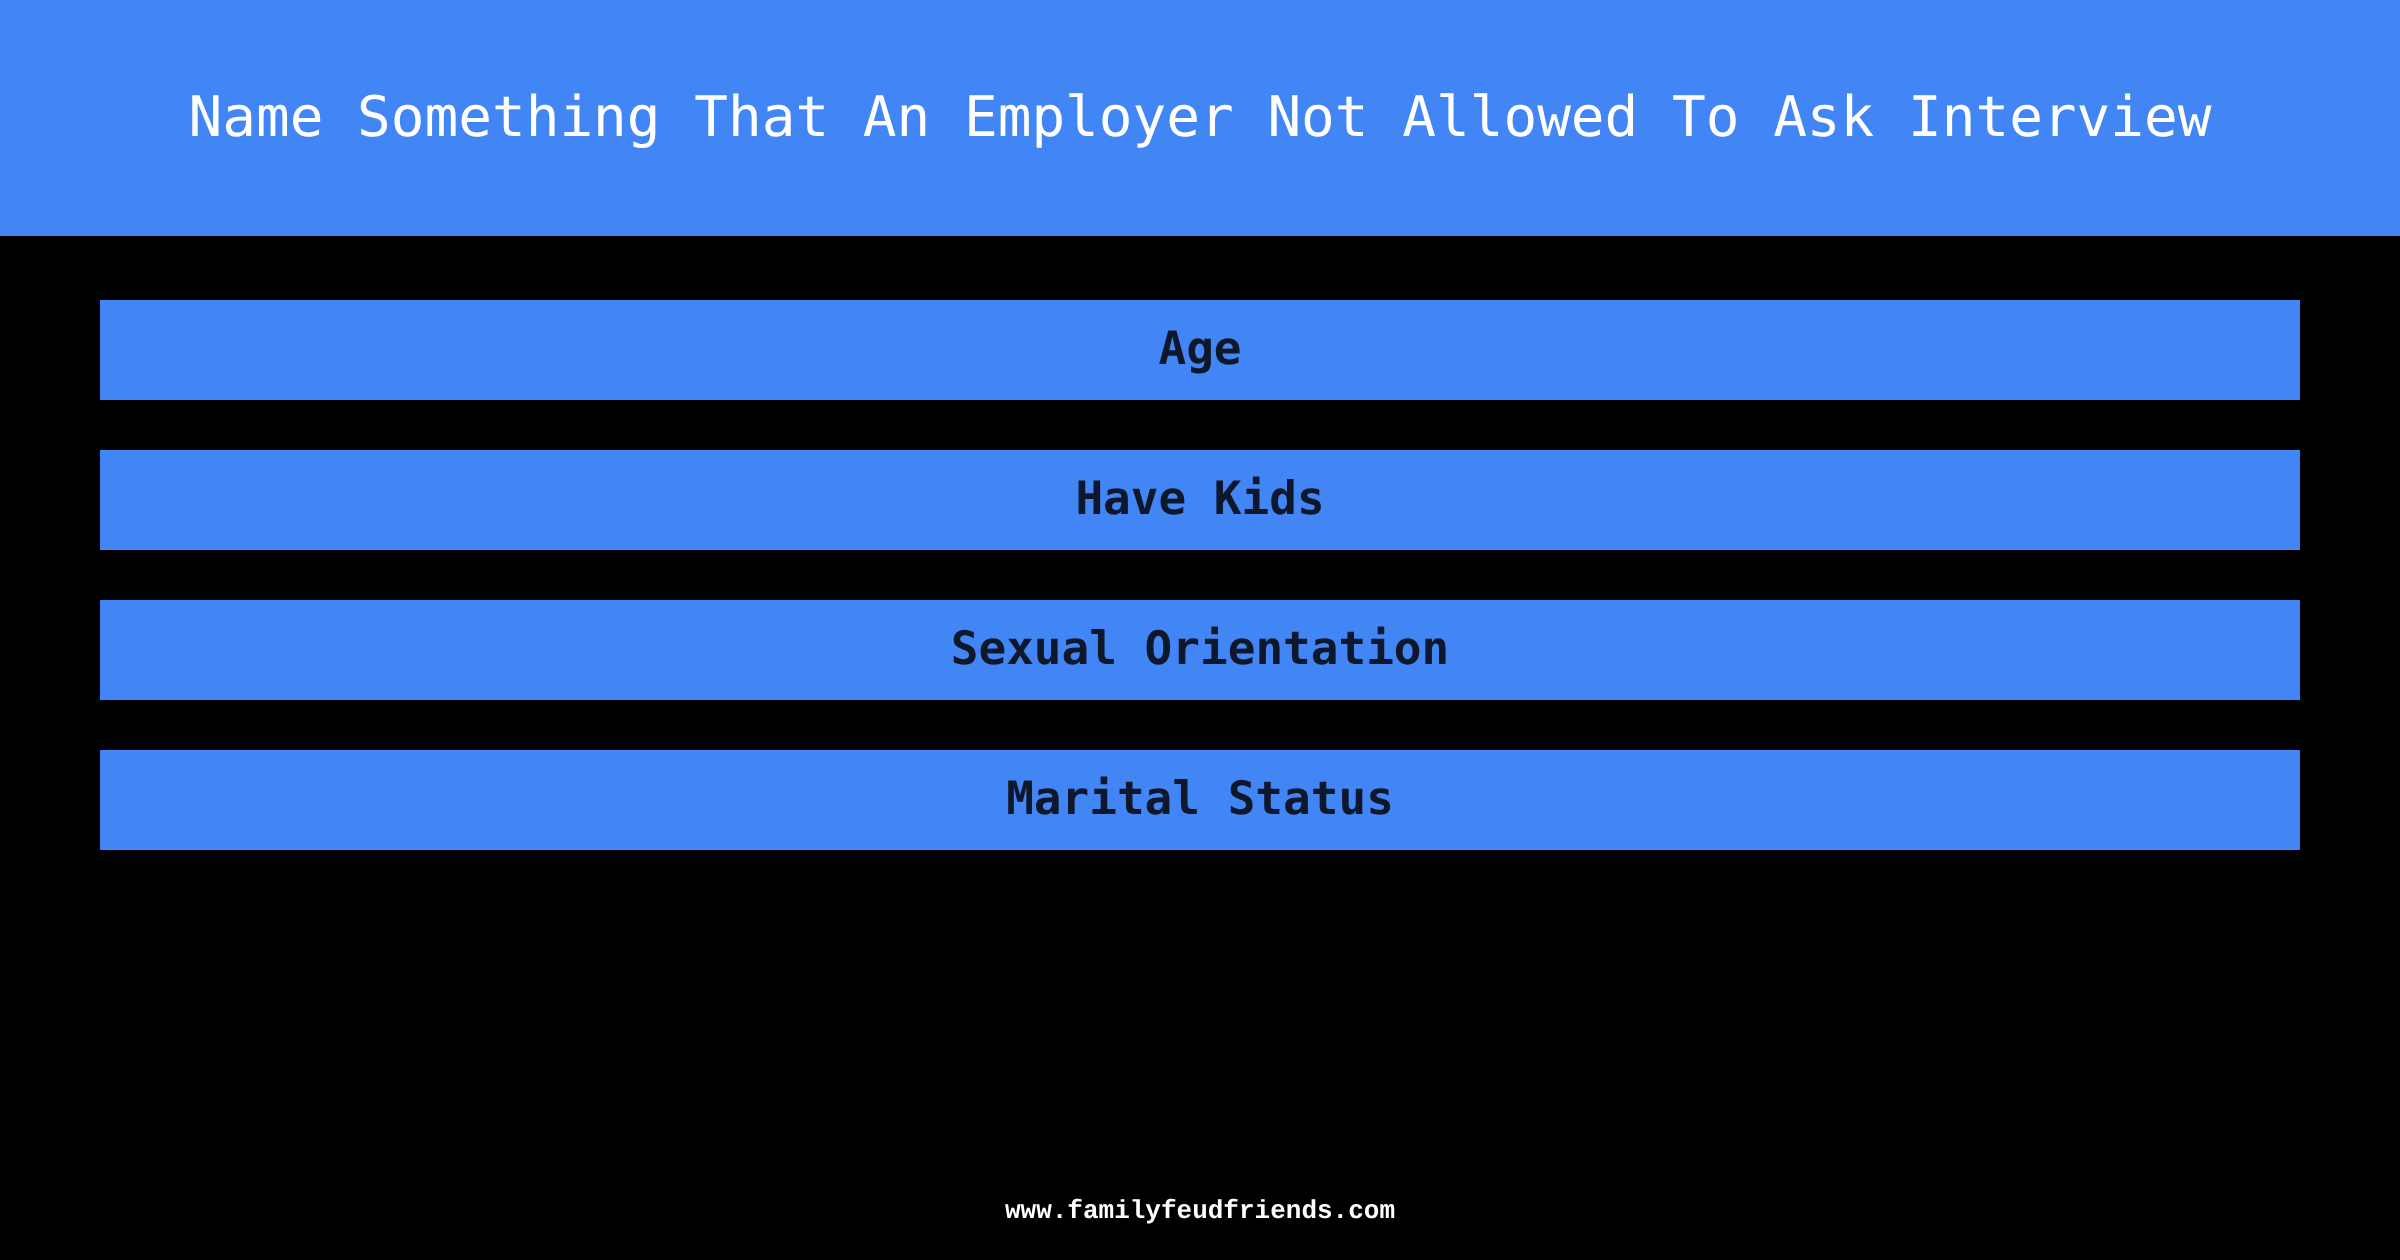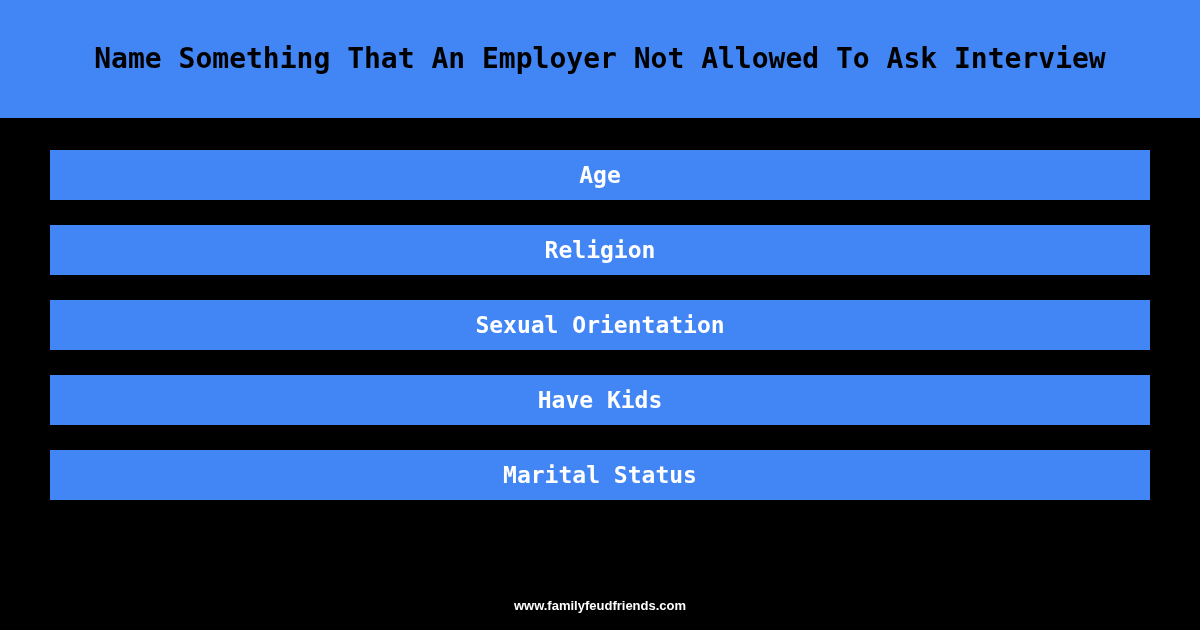--- a/index.html
+++ b/index.html
@@ -30,24 +30,24 @@
     top: 0;
     width: 1200px;
     height: 118px;
     background: #4285f4;
     display: flex;
     align-items: center;
     justify-content: center;
     box-sizing: border-box;
   }
   .header-title {
-    color: #000000;
+    color: #ffffff;
     font-family: "DejaVu Sans Mono", "Liberation Mono", monospace;
     font-size: 28px;
-    font-weight: bold;
+    font-weight: normal;
     letter-spacing: 0px;
     white-space: nowrap;
     text-align: center;
     line-height: 1;
   }
 
   
   .answers {
     position: absolute;
     left: 50px;
@@ -58,38 +58,38 @@
     width: 1100px;
     height: 50px;
     background: #4285f4;
     margin-bottom: 25px;
     display: flex;
     align-items: center;
     justify-content: center;
     box-sizing: border-box;
   }
   .answer-text {
-    color: #ffffff;
+    color: #0f172a;
     font-family: "DejaVu Sans Mono", "Liberation Mono", monospace;
     font-size: 23px;
     font-weight: bold;
     white-space: nowrap;
     line-height: 1;
     text-align: center;
   }
 
   
   .watermark {
     position: absolute;
     left: 0;
     top: 599px;
     width: 1200px;
     text-align: center;
     color: #ffffff;
-    font-family: Liberation Sans, sans-serif;
+    font-family: Liberation Mono, monospace;
     font-size: 13px;
     font-weight: bold;
     line-height: 1.1;
     white-space: nowrap;
     z-index: 5;
     pointer-events: none;
   }
 </style>
 </head>
 <body>
@@ -100,30 +100,27 @@
     <div class="header-title">Name Something That An Employer Not Allowed To Ask Interview</div>
   </div>
 
   <div class="answers">
 
     <div class="answer-row">
       <span class="answer-text">Age</span>
     </div>
 
 
+
     <div class="answer-row">
-      <span class="answer-text">Religion</span>
+      <span class="answer-text">Have Kids</span>
     </div>
 
     <div class="answer-row">
       <span class="answer-text">Sexual Orientation</span>
-    </div>
-
-    <div class="answer-row">
-      <span class="answer-text">Have Kids</span>
     </div>
 
 
     <div class="answer-row">
       <span class="answer-text">Marital Status</span>
     </div>
 
   </div>
 
   <div class="watermark">www.familyfeudfriends.com</div>

